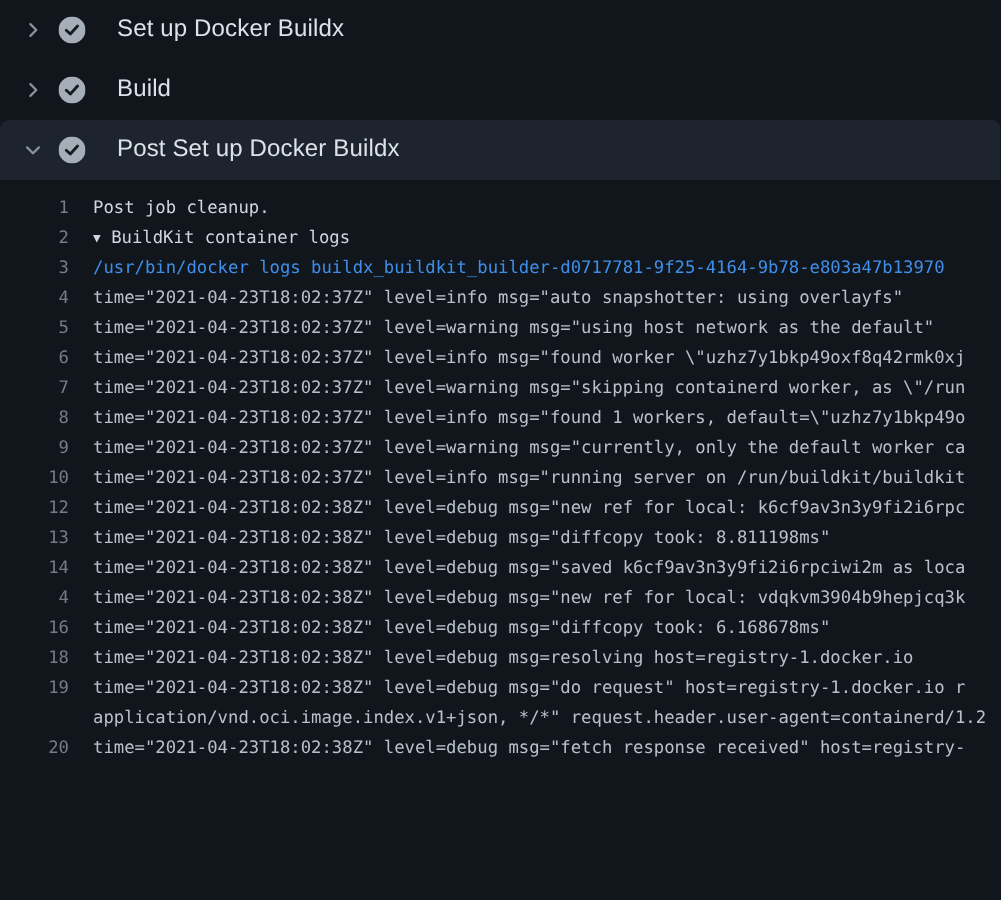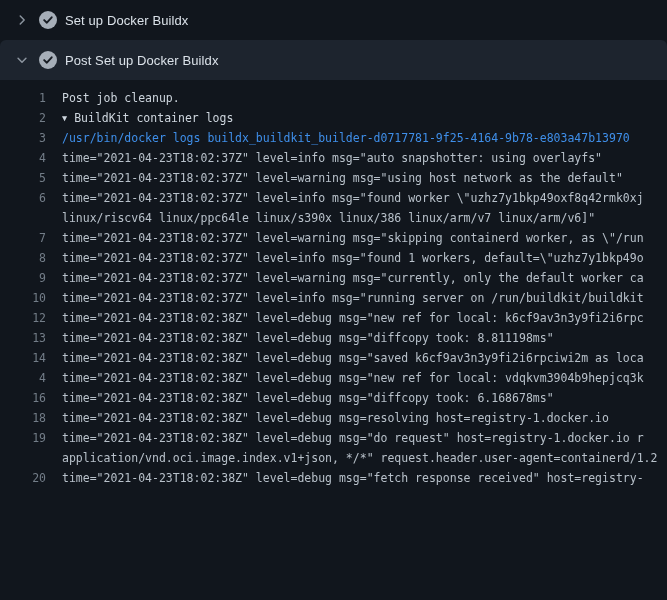--- a/index.html
+++ b/index.html
@@ -31,22 +31,22 @@
     flex: 0 0 auto;
   }
   .step.expanded .chev svg { transform: rotate(90deg); }
   .check {
     width: 18px; height: 18px;
     margin-left: 9px;
     display: inline-flex; align-items: center; justify-content: center;
     flex: 0 0 auto;
   }
   .step-title {
-    margin-left: 8px;
-    font-size: 13px;
+    margin-left: 21px;
+    font-size: 16px;
     color: var(--title, #dbe2e9);
     letter-spacing: .1px;
   }
 
   
   .log {
     padding-top: 8px;
     font-family: "DejaVu Sans Mono", "Liberation Mono", monospace;
     font-size: 11.5px;
   }
@@ -93,20 +93,34 @@
     </span>
     <span class="check">
       <svg width="18" height="18" viewBox="0 0 16 16">
         <circle class="cc-bg" cx="8" cy="8" r="8" fill="#a6aeb8"></circle>
         <path class="cc-mark" d="M11.3 5.6 L7 10.4 L4.6 8.1" fill="none" stroke="#171c23" stroke-width="1.7" stroke-linecap="round" stroke-linejoin="round"></path>
       </svg>
     </span>
     <span class="step-title">Set up Docker Buildx</span>
   </div>
 
+  <div class="step">
+    <span class="chev">
+      <svg width="14" height="14" viewBox="0 0 16 16">
+        <path d="M6 3.5 L10.5 8 L6 12.5" fill="none" stroke="currentColor" stroke-width="1.7" stroke-linecap="round" stroke-linejoin="round"></path>
+      </svg>
+    </span>
+    <span class="check">
+      <svg width="18" height="18" viewBox="0 0 16 16">
+        <circle class="cc-bg" cx="8" cy="8" r="8" fill="#a6aeb8"></circle>
+        <path class="cc-mark" d="M11.3 5.6 L7 10.4 L4.6 8.1" fill="none" stroke="#171c23" stroke-width="1.7" stroke-linecap="round" stroke-linejoin="round"></path>
+      </svg>
+    </span>
+    <span class="step-title">Build</span>
+  </div>
 
 
   <div class="step expanded">
     <span class="chev">
       <svg width="14" height="14" viewBox="0 0 16 16">
         <path d="M6 3.5 L10.5 8 L6 12.5" fill="none" stroke="currentColor" stroke-width="1.7" stroke-linecap="round" stroke-linejoin="round"></path>
       </svg>
     </span>
     <span class="check">
       <svg width="18" height="18" viewBox="0 0 16 16">
@@ -141,24 +155,20 @@
   <div class="line type-log indent1">
     <span class="num">5</span>
     <span class="txt">time="2021-04-23T18:02:37Z" level=warning msg="using host network as the default"</span>
   </div>
 
   <div class="line type-log indent1">
     <span class="num">6</span>
     <span class="txt">time="2021-04-23T18:02:37Z" level=info msg="found worker \"uzhz7y1bkp49oxf8q42rmk0xj</span>
   </div>
 
-  <div class="line type-log cont">
-    <span class="num"></span>
-    <span class="txt">linux/riscv64 linux/ppc64le linux/s390x linux/386 linux/arm/v7 linux/arm/v6]"</span>
-  </div>
 
   <div class="line type-log indent1">
     <span class="num">7</span>
     <span class="txt">time="2021-04-23T18:02:37Z" level=warning msg="skipping containerd worker, as \"/run</span>
   </div>
 
   <div class="line type-log indent1">
     <span class="num">8</span>
     <span class="txt">time="2021-04-23T18:02:37Z" level=info msg="found 1 workers, default=\"uzhz7y1bkp49o</span>
   </div>

